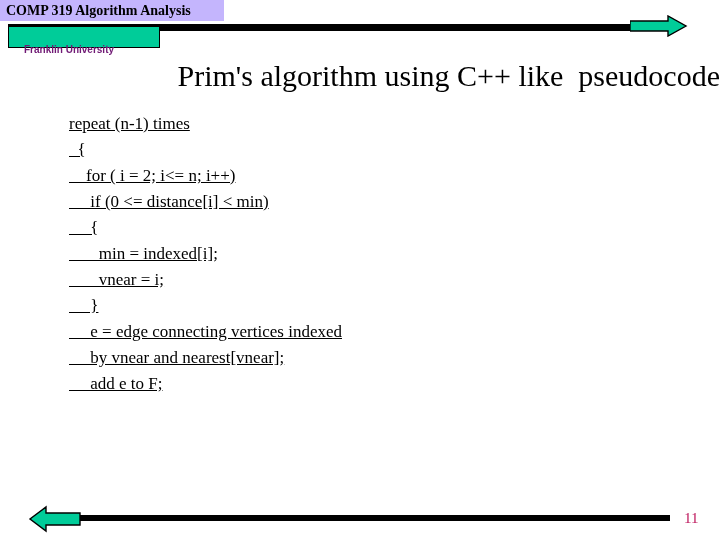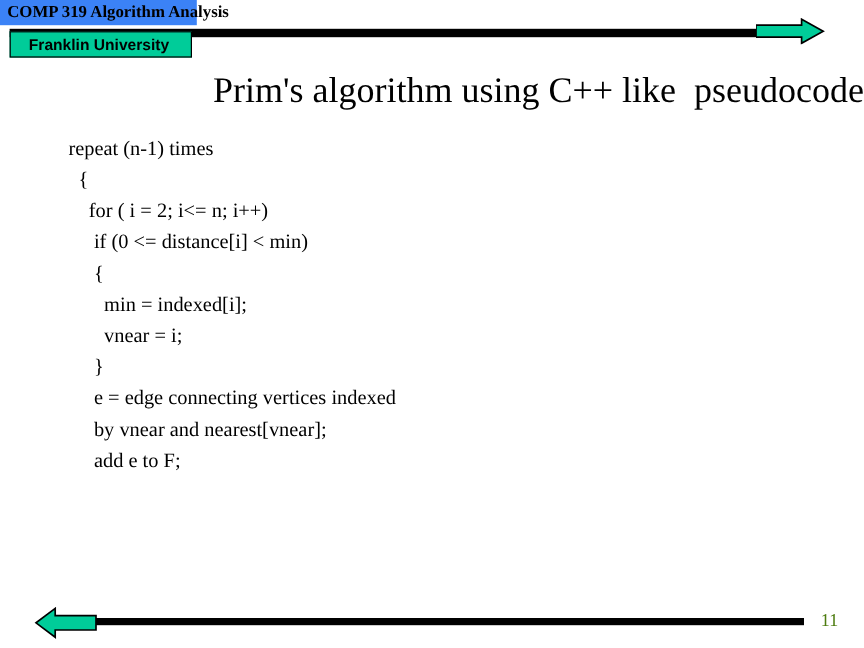--- a/index.html
+++ b/index.html
@@ -21,23 +21,23 @@
     width: 720px;
     height: 540px;
     background: #ffffff;
   }
 
   
   .banner-course {
     position: absolute;
     left: 0px;
     top: 0px;
-    width: 164px;
+    width: 224px;
     height: 21px;
-    background: #3b82f6;
+    background: #c4b5fd;
     z-index: 4;
   }
   .banner-course-label {
     position: absolute;
     left: 6px;
     top: 1px;
     font-family: "Liberation Serif", serif;
     font-weight: bold;
     font-size: 14px;
     line-height: 19px;
@@ -70,49 +70,50 @@
     width: 152px;
     height: 22px;
     background: #00CC99;
     border: 1px solid #000000;
     box-sizing: border-box;
     z-index: 5;
   }
   .banner-school-label {
     position: absolute;
     left: 15px;
-    top: 2px;
+    top: 14px;
     font-family: "Liberation Sans", sans-serif;
     font-weight: bold;
-    font-size: 13px;
+    font-size: 10px;
     line-height: 18px;
-    color: #000000;
+    color: #701a75;
     white-space: nowrap;
   }
 
   
   .slide-title {
     position: absolute;
     left: 0px;
     top: 57px;
     width: 720px;
     text-align: right;
     font-family: "Liberation Serif", serif;
     font-size: 30px;
     line-height: 38px;
     color: #000000;
     white-space: pre;
   }
 
   
   .code-block {
     position: absolute;
-    left: 57px;
+    left: 69px;
     top: 111px;
     width: 600px;
+    text-decoration: underline;
   }
   .code-line {
     font-family: "Liberation Serif", serif;
     font-size: 17px;
     line-height: 26px;
     color: #000000;
     white-space: pre;
     height: 26px;
   }
 
@@ -134,21 +135,21 @@
     height: 28px;
     z-index: 3;
   }
   .page-number {
     position: absolute;
     left: 684px;
     top: 508px;
     font-family: "Liberation Serif", serif;
     font-size: 15px;
     line-height: 20px;
-    color: #4d7c0f;
+    color: #be185d;
   }
 </style>
 </head>
 <body>
 
 <div id="slide">
 
   <div class="banner-course">
     <div class="banner-course-label">COMP 319  Algorithm Analysis</div>
   </div>

